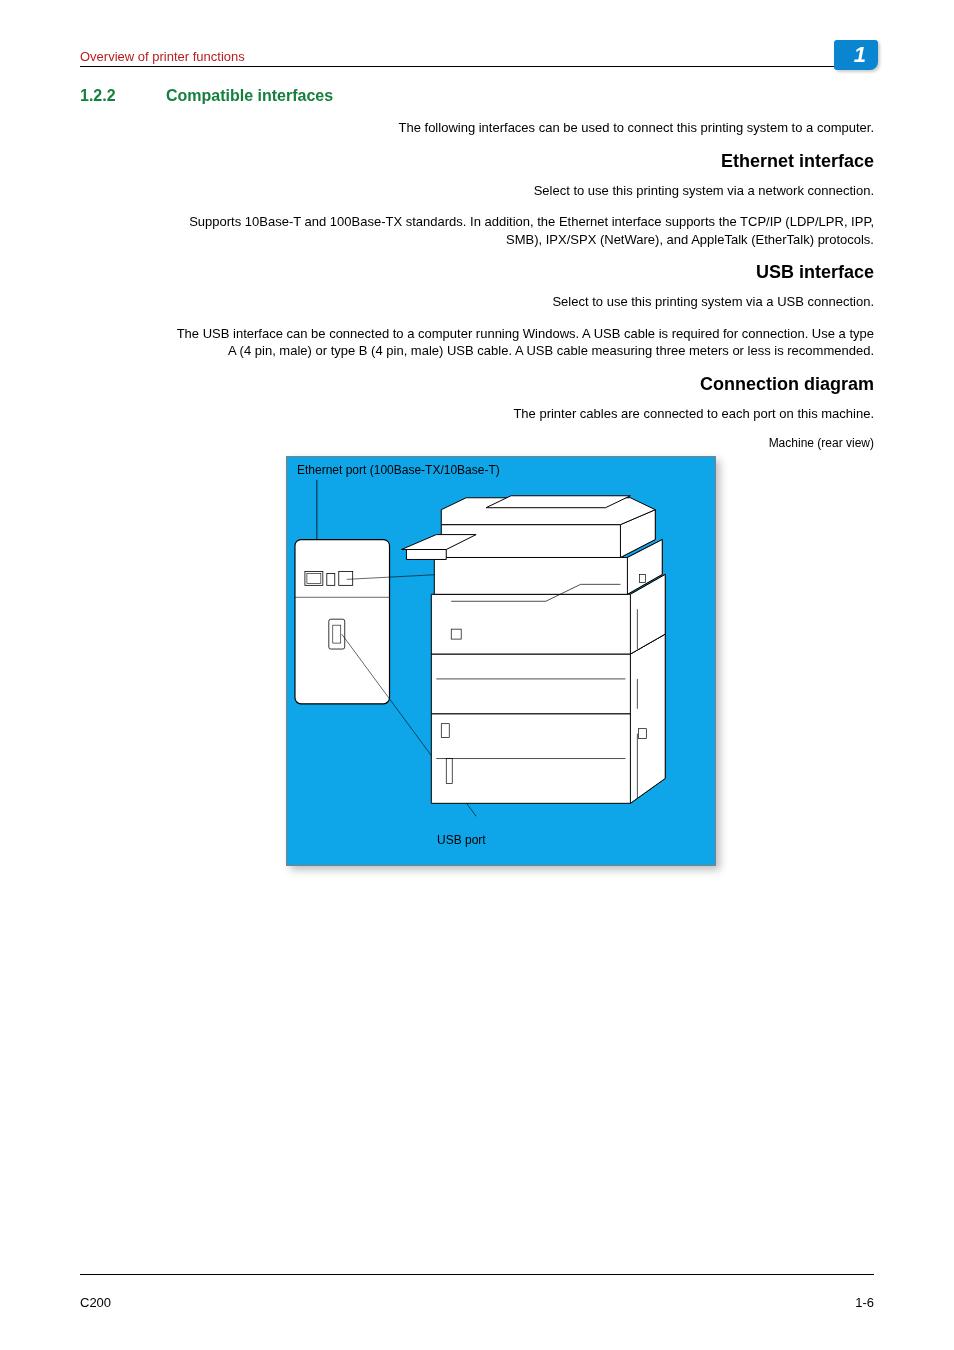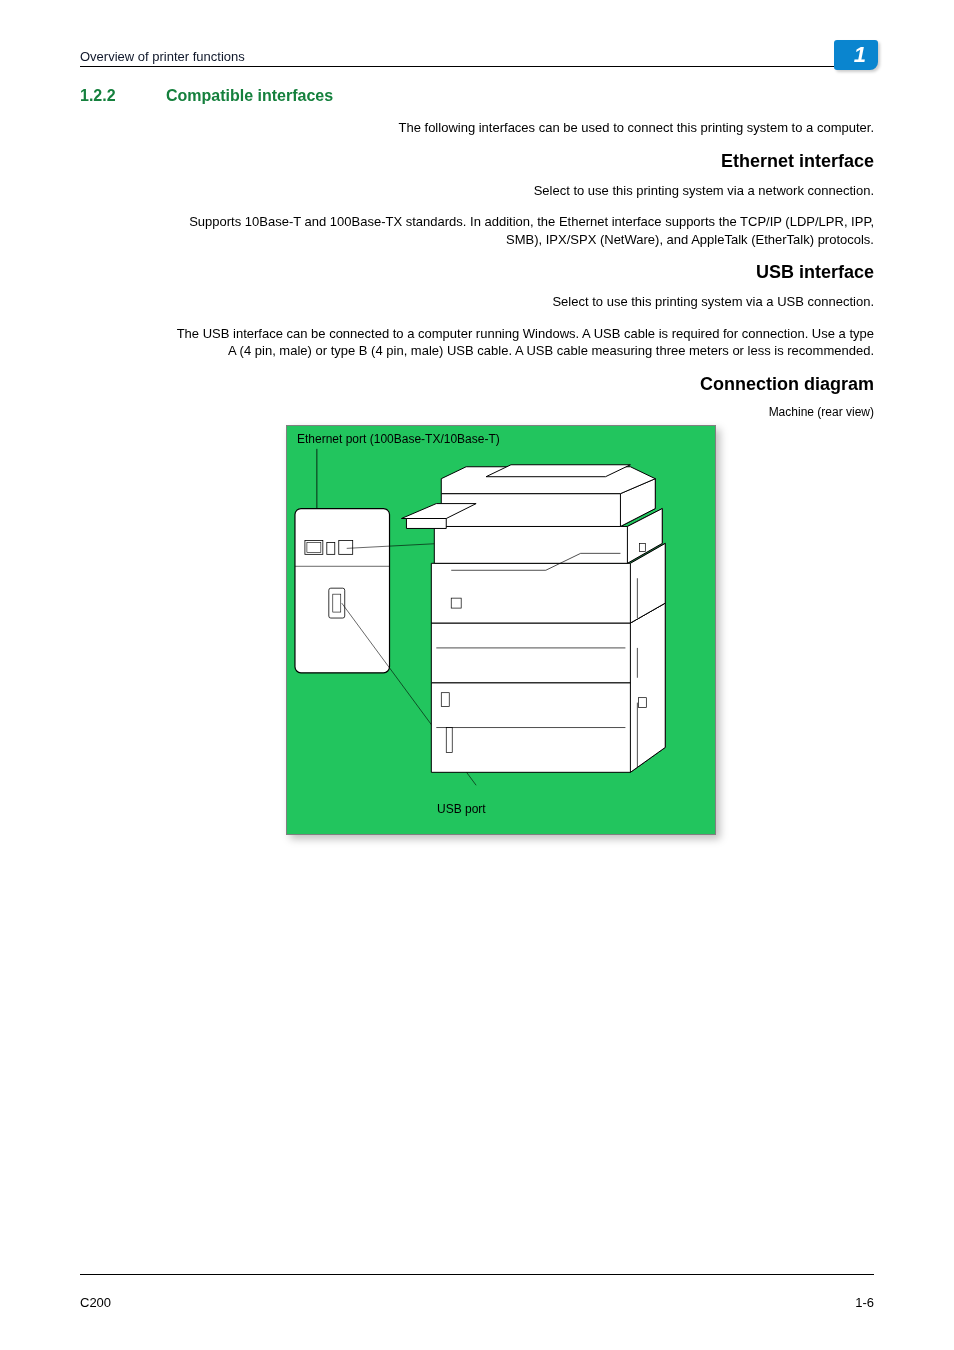--- a/index.html
+++ b/index.html
@@ -23,21 +23,21 @@
     .header-line {
       display: flex;
       justify-content: space-between;
       align-items: flex-end;
       border-bottom: 1px solid #000;
       padding-bottom: 2px;
       margin-bottom: 20px;
     }
     .running-head {
       font-size: 13px;
-      color: #0f172a;
+      color: #b91c1c;
     }
     .chapter-tab {
       background: #0a85cf;
       color: #ffffff;
       font-size: 22px;
       font-weight: bold;
       font-style: italic;
       padding: 2px 12px 2px 20px;
       border-radius: 3px 3px 8px 3px;
       margin-bottom: -6px;
@@ -74,21 +74,21 @@
     .diagram-caption {
       font-size: 12px;
       margin-bottom: 6px;
       margin-left: 2px;
     }
     .diagram-box {
       border: 1px solid #808080;
       width: 430px;
       height: 410px;
       position: relative;
-      background: #22c55e;
+      background: #0ea5e9;
       box-shadow: 4px 4px 8px rgba(0,0,0,0.25);
       padding: 6px 18px;
     }
     .eth-label {
       font-size: 12px;
       position: absolute;
       top: 6px;
       left: 10px;
     }
     .usb-label {
@@ -135,20 +135,21 @@
 
     <p class="subhead">Ethernet interface</p>
     <p class="para">Select to use this printing system via a network connection.</p>
     <p class="para">Supports 10Base-T and 100Base-TX standards. In addition, the Ethernet interface supports the TCP/IP (LDP/LPR, IPP, SMB), IPX/SPX (NetWare), and AppleTalk (EtherTalk) protocols.</p>
 
     <p class="subhead">USB interface</p>
     <p class="para">Select to use this printing system via a USB connection.</p>
     <p class="para">The USB interface can be connected to a computer running Windows. A USB cable is required for connection. Use a type A (4 pin, male) or type B (4 pin, male) USB cable. A USB cable measuring three meters or less is recommended.</p>
 
     <p class="subhead">Connection diagram</p>
+    <p class="para">The printer cables are connected to each port on this machine.</p>
 
     <div class="diagram-wrap">
       <div class="diagram-caption">Machine (rear view)</div>
       <div class="diagram-box">
         <div class="eth-label">Ethernet port (100Base-TX/10Base-T)</div>
 
         <svg class="svg-diagram" viewBox="0 0 430 360">
 
           <line x1="30" y1="0" x2="30" y2="98" stroke="#000" stroke-width="0.8"></line>
 

